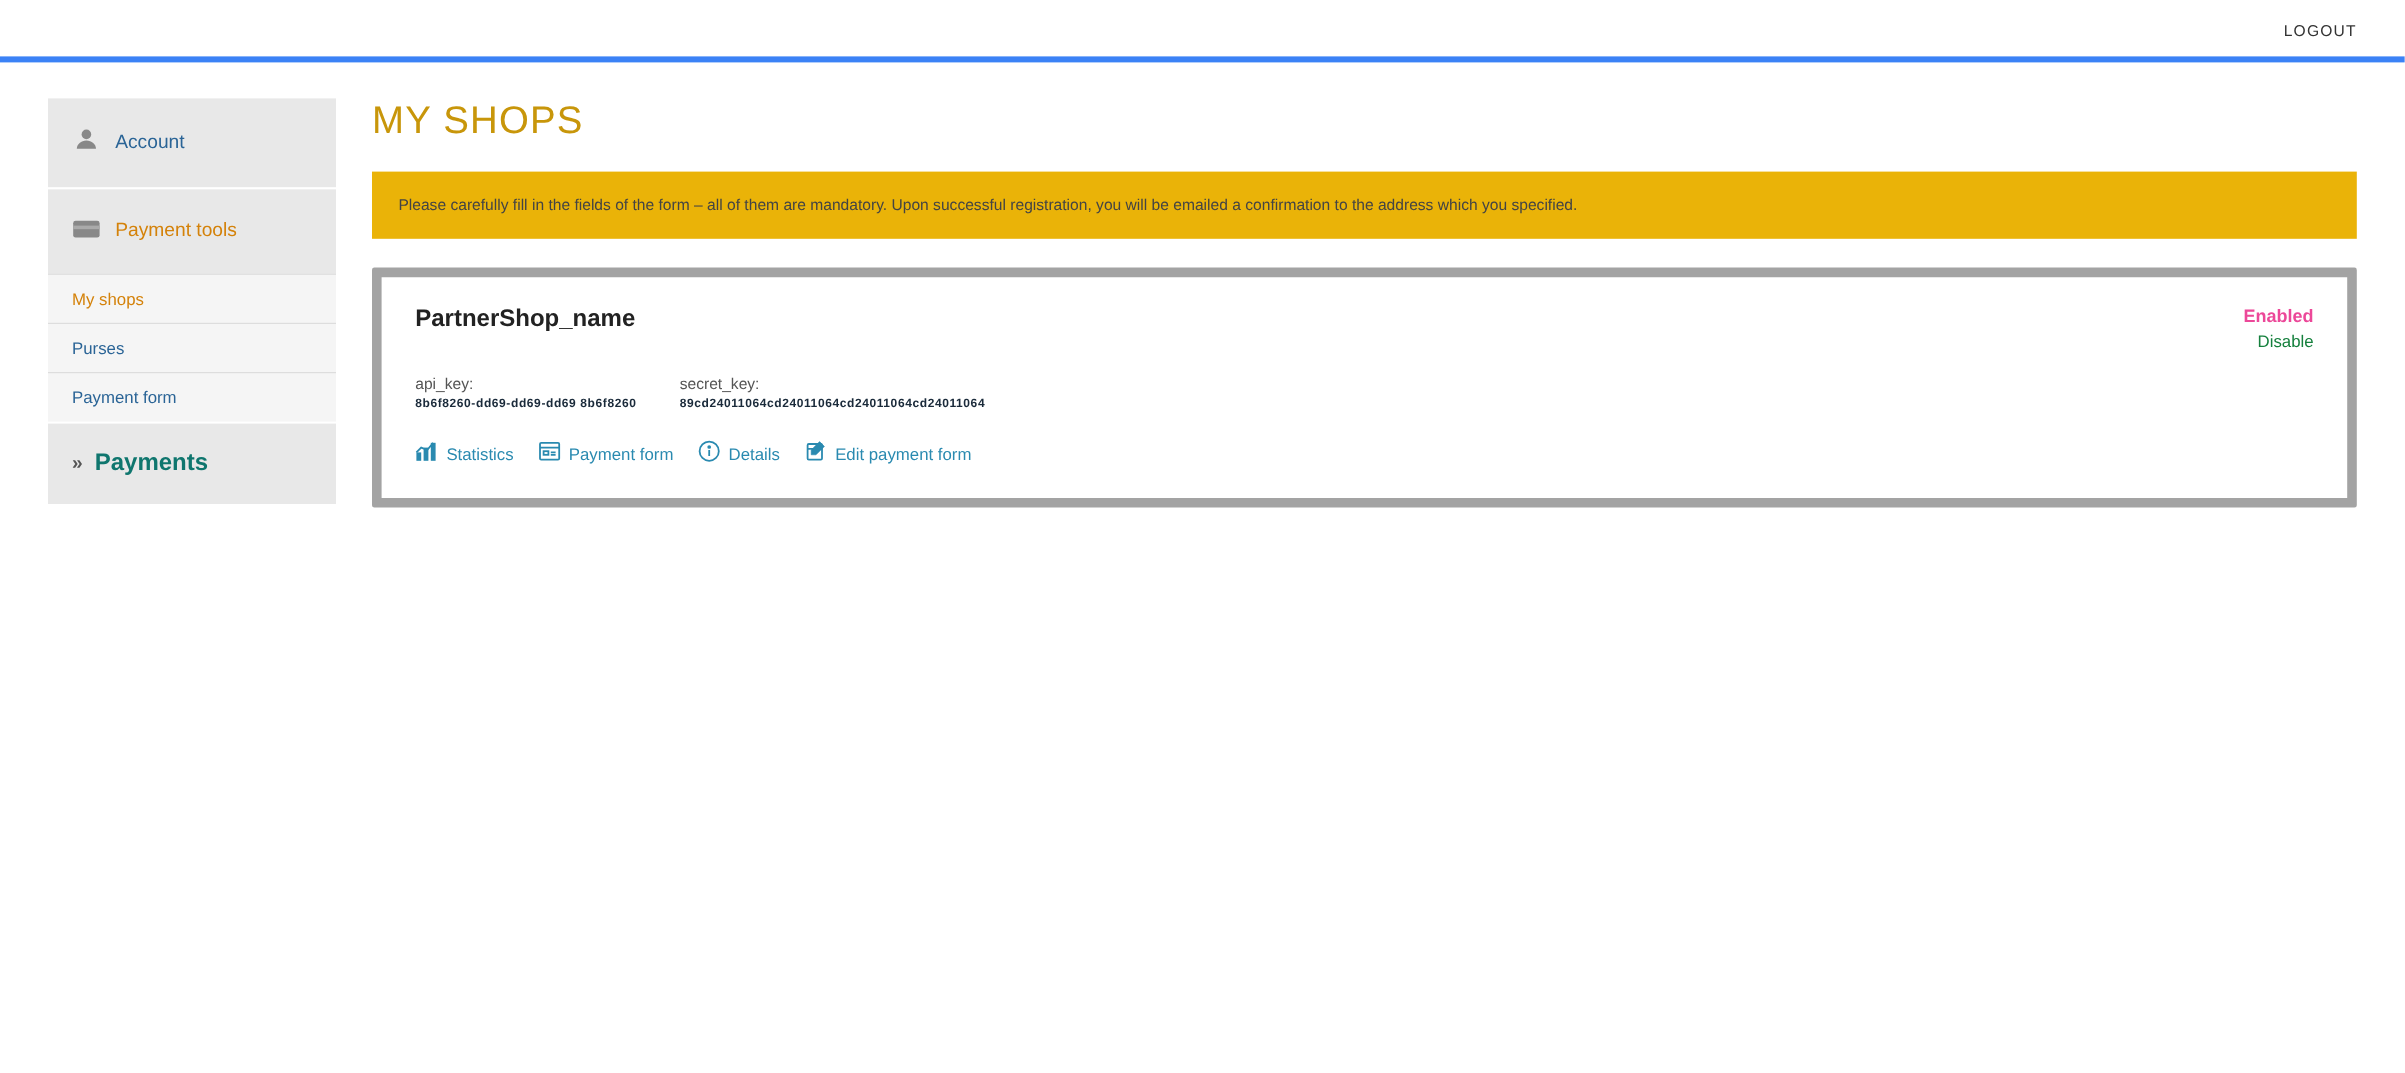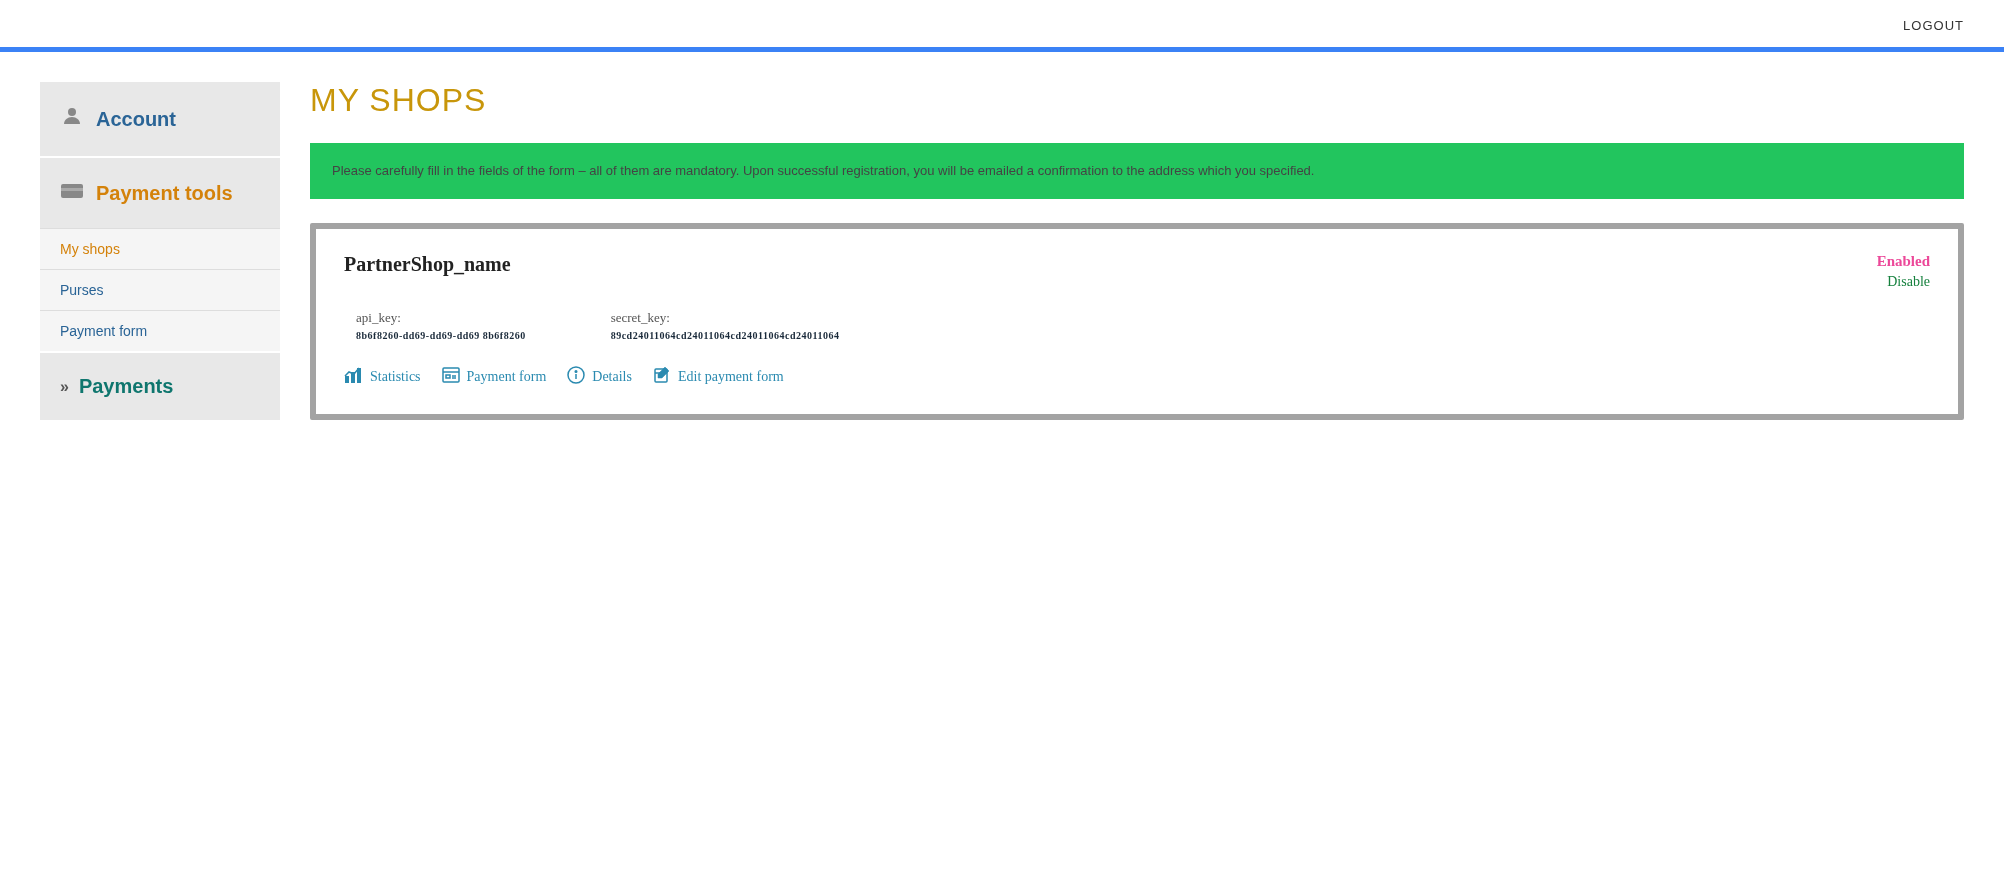--- a/index.html
+++ b/index.html
@@ -48,22 +48,22 @@
       gap: 12px;
       padding: 22px 20px;
       background: #e8e8e8;
       cursor: pointer;
     }
     .sidebar-item-main .icon {
       color: #888;
       font-size: 22px;
     }
     .sidebar-item-main .label {
-      font-size: 20px;
-      font-weight: bold;
+      font-size: 16px;
+      font-weight: normal;
     }
     .account-label { color: #2a6496; }
     .payment-tools-label { color: #d4820a; text-align: center; }
 
     .sidebar-sub-items {
       background: #f5f5f5;
     }
     .sidebar-sub-item {
       padding: 12px 20px;
       border-top: 1px solid #ddd;
@@ -102,34 +102,33 @@
 
     .page-title {
       font-size: 32px;
       font-weight: normal;
       color: #c8960a;
       margin-bottom: 24px;
       letter-spacing: 1px;
     }
 
     .info-box {
-      background: #22c55e;
+      background: #eab308;
       padding: 18px 22px;
       margin-bottom: 24px;
       font-size: 13px;
       color: #444;
       line-height: 1.5;
     }
 
     
     .shop-card {
-      border: 6px solid #a3a3a3;
+      border: 8px solid #a3a3a3;
       padding: 24px 28px;
       border-radius: 2px;
-      font-family: Liberation Serif, serif;
     }
 
     .shop-card-header {
       display: flex;
       justify-content: space-between;
       align-items: flex-start;
       margin-bottom: 20px;
     }
     .shop-name {
       font-size: 20px;
@@ -149,23 +148,22 @@
     }
     .disable-link {
       color: #15803d;
       font-size: 14px;
       cursor: pointer;
       text-decoration: none;
     }
 
     .shop-keys {
       display: flex;
-      gap: 85px;
+      gap: 36px;
       margin-bottom: 24px;
-      margin-left: 12px;
     }
     .key-block {}
     .key-label {
       color: #555;
       font-size: 13px;
       margin-bottom: 4px;
     }
     .key-value {
       font-size: 10px;
       font-weight: bold;

